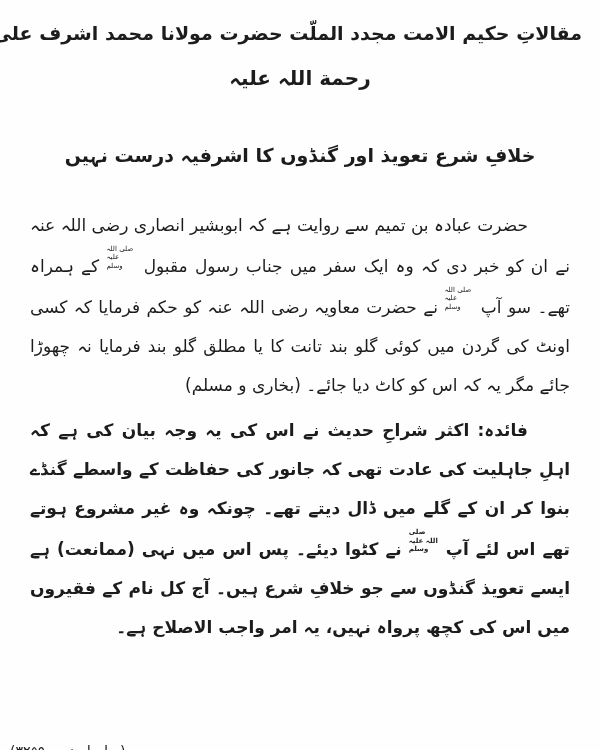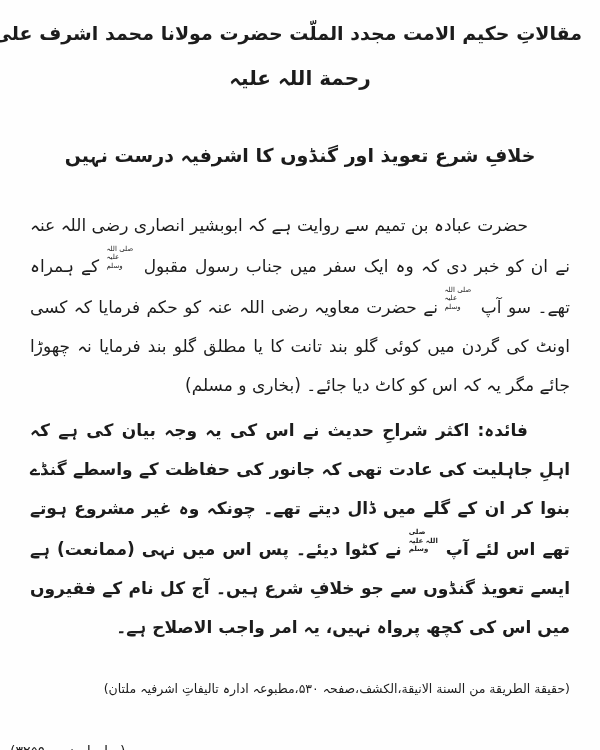--- a/index.html
+++ b/index.html
@@ -80,16 +80,15 @@
 
   <div class="subtitle">رحمة اللہ علیہ</div>
 
   <div class="heading">خلافِ شرع تعویذ اور گنڈوں کا اشرفیہ درست نہیں</div>
 
   <div class="body-text" id="body-text">
       <p class="para">حضرت عبادہ بن تمیم سے روایت ہے کہ ابوبشیر انصاری رضی اللہ عنہ نے ان کو خبر دی کہ وہ ایک سفر میں جناب رسول مقبول <span class="honorific">صلی اللہ علیہ وسلم</span> کے ہمراہ تھے۔ سو آپ <span class="honorific">صلی اللہ علیہ وسلم</span> نے حضرت معاویہ رضی اللہ عنہ کو حکم فرمایا کہ کسی اونٹ کی گردن میں کوئی گلو بند تانت کا یا مطلق گلو بند فرمایا نہ چھوڑا جائے مگر یہ کہ اس کو کاٹ دیا جائے۔ (بخاری و مسلم)</p>
       <p class="para">فائدہ: اکثر شراحِ حدیث نے اس کی یہ وجہ بیان کی ہے کہ اہلِ جاہلیت کی عادت تھی کہ جانور کی حفاظت کے واسطے گنڈے بنوا کر ان کے گلے میں ڈال دیتے تھے۔ چونکہ وہ غیر مشروع ہوتے تھے اس لئے آپ <span class="honorific">صلی اللہ علیہ وسلم</span> نے کٹوا دیئے۔ پس اس میں نہی (ممانعت) ہے ایسے تعویذ گنڈوں سے جو خلافِ شرع ہیں۔ آج کل نام کے فقیروں میں اس کی کچھ پرواہ نہیں، یہ امر واجب الاصلاح ہے۔</p>
     </div>
 
-  <div class="reference">(حقیقة الطریقة من السنة الانیقة،الکشف،صفحہ ۵۳۰،مطبوعہ ادارہ تالیفاتِ اشرفیہ ملتان)</div>
 
   <div class="serial">(سلسلہ نمبر ۳۲۵۹)</div>
 </div>
 
 </body></html>

